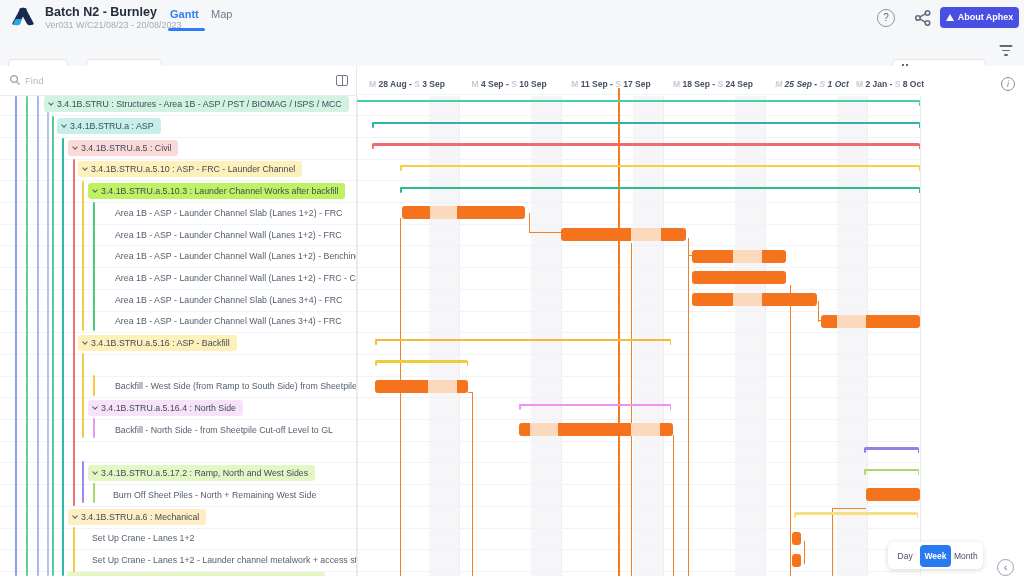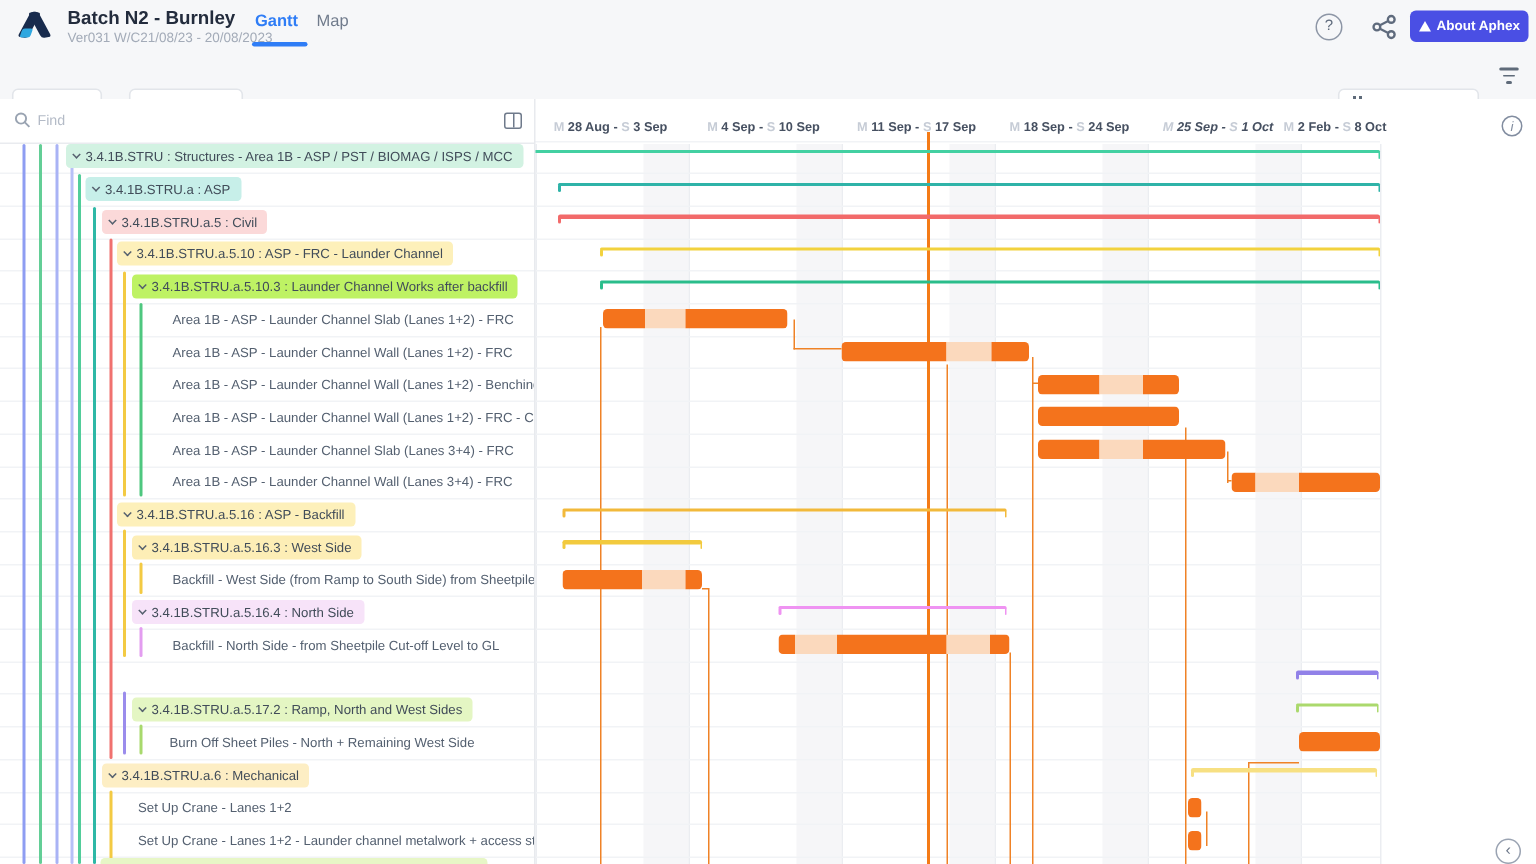--- a/index.html
+++ b/index.html
@@ -192,24 +192,20 @@
         <div class="srow-label" style="left: 115px; top: 111.85px;">Area 1B - ASP - Launder Channel Slab (Lanes 1+2) - FRC</div>
         <div class="srow-label" style="left: 115px; top: 133.55px;">Area 1B - ASP - Launder Channel Wall (Lanes 1+2) - FRC</div>
         <div class="srow-label" style="left: 115px; top: 155.25px;">Area 1B - ASP - Launder Channel Wall (Lanes 1+2) - Benching</div>
         <div class="srow-label" style="left: 115px; top: 176.95px;">Area 1B - ASP - Launder Channel Wall (Lanes 1+2) - FRC - Curing</div>
         <div class="srow-label" style="left: 115px; top: 198.65px;">Area 1B - ASP - Launder Channel Slab (Lanes 3+4) - FRC</div>
         <div class="srow-label" style="left: 115px; top: 220.35px;">Area 1B - ASP - Launder Channel Wall (Lanes 3+4) - FRC</div>
         <div class="pill" style="left: 78px; top: 239.05px; background: rgb(253, 240, 186);">
           <span class="chev"></span>
           <span>3.4.1B.STRU.a.5.16 : ASP - Backfill</span>
         </div>
-        <div class="pill" style="left: 88px; top: 260.75px; background: rgb(253, 238, 182);">
-          <span class="chev"></span>
-          <span>3.4.1B.STRU.a.5.16.3 : West Side</span>
-        </div>
         <div class="srow-label" style="left: 115px; top: 285.45px;">Backfill - West Side (from Ramp to South Side) from Sheetpile Cu...</div>
         <div class="pill" style="left: 88px; top: 304.15px; background: rgb(247, 227, 249);">
           <span class="chev"></span>
           <span>3.4.1B.STRU.a.5.16.4 : North Side</span>
         </div>
         <div class="srow-label" style="left: 115px; top: 328.85px;">Backfill - North Side - from Sheetpile Cut-off Level to GL</div>
         <div class="pill" style="left: 88px; top: 369.25px; background: rgb(228, 246, 195);">
           <span class="chev"></span>
           <span>3.4.1B.STRU.a.5.17.2 : Ramp, North and West Sides</span>
         </div>
@@ -222,21 +218,21 @@
         <div class="srow-label" style="left: 92px; top: 459.05px;">Set Up Crane - Lanes 1+2 - Launder channel metalwork + access stairs</div>
         <div style="position: absolute; left: 67px; top: 476px; width: 258px; height: 6px; border-radius: 3px 3px 0px 0px; background: rgb(231, 246, 198);"></div>
       </div>
 
     <div id="chartheader" style="position:absolute; left:356px; top:0; width:634px; height:30px; overflow:hidden; background:#fff;">
         <div class="wklabel" style="left: 51px;"><s>M </s><b>28 Aug</b><b> - </b><s>S </s><b>3 Sep</b></div>
         <div class="wklabel" style="left: 153px;"><s>M </s><b>4 Sep</b><b> - </b><s>S </s><b>10 Sep</b></div>
         <div class="wklabel" style="left: 255px;"><s>M </s><b>11 Sep</b><b> - </b><s>S </s><b>17 Sep</b></div>
         <div class="wklabel" style="left: 357px;"><s>M </s><b>18 Sep</b><b> - </b><s>S </s><b>24 Sep</b></div>
         <div class="wklabel" style="left: 456px; font-style: italic;"><s>M </s><b>25 Sep</b><b> - </b><s>S </s><b>1 Oct</b></div>
-        <div class="wklabel" style="left: 534px;"><s>M </s><b>2 Feb</b><b> - </b><s>S </s><b>8 Oct</b></div>
+        <div class="wklabel" style="left: 534px;"><s>M </s><b>2 Jan</b><b> - </b><s>S </s><b>8 Oct</b></div>
       </div>
     <div id="chart" style="position:absolute; left:356px; top:0; width:634px; height:510px; overflow:hidden;">
         <div class="band" style="left: 73.4px; top: 30px; width: 29.2px; height: 480px;"></div>
         <div class="band" style="left: 175.4px; top: 30px; width: 29.2px; height: 480px;"></div>
         <div class="band" style="left: 277.4px; top: 30px; width: 29.2px; height: 480px;"></div>
         <div class="band" style="left: 379.4px; top: 30px; width: 29.2px; height: 480px;"></div>
         <div class="band" style="left: 481.4px; top: 30px; width: 29.2px; height: 480px;"></div>
         <div class="gridv" style="left: 0.5px; top: 30px; height: 480px;"></div>
         <div class="gridv" style="left: 102.5px; top: 30px; height: 480px;"></div>
         <div class="gridv" style="left: 204.5px; top: 30px; height: 480px;"></div>
@@ -365,14 +361,19 @@
           <div style="width: 9px; height: 13px; background: rgb(244, 115, 28);"></div>
         </div>
       </div>
 
     <div class="vdiv" style="left:356px;"></div>
     <div class="vdiv" style="left:990px;"></div>
     <div class="rstrip"></div>
     <div class="info-ic">i</div>
     <div class="collapse-ic">‹</div>
 
+    <div class="zoomtgl">
+      <div class="zseg">Day</div>
+      <div class="zseg active">Week</div>
+      <div class="zseg">Month</div>
+    </div>
   </div>
 </div>
 
 </body></html>

